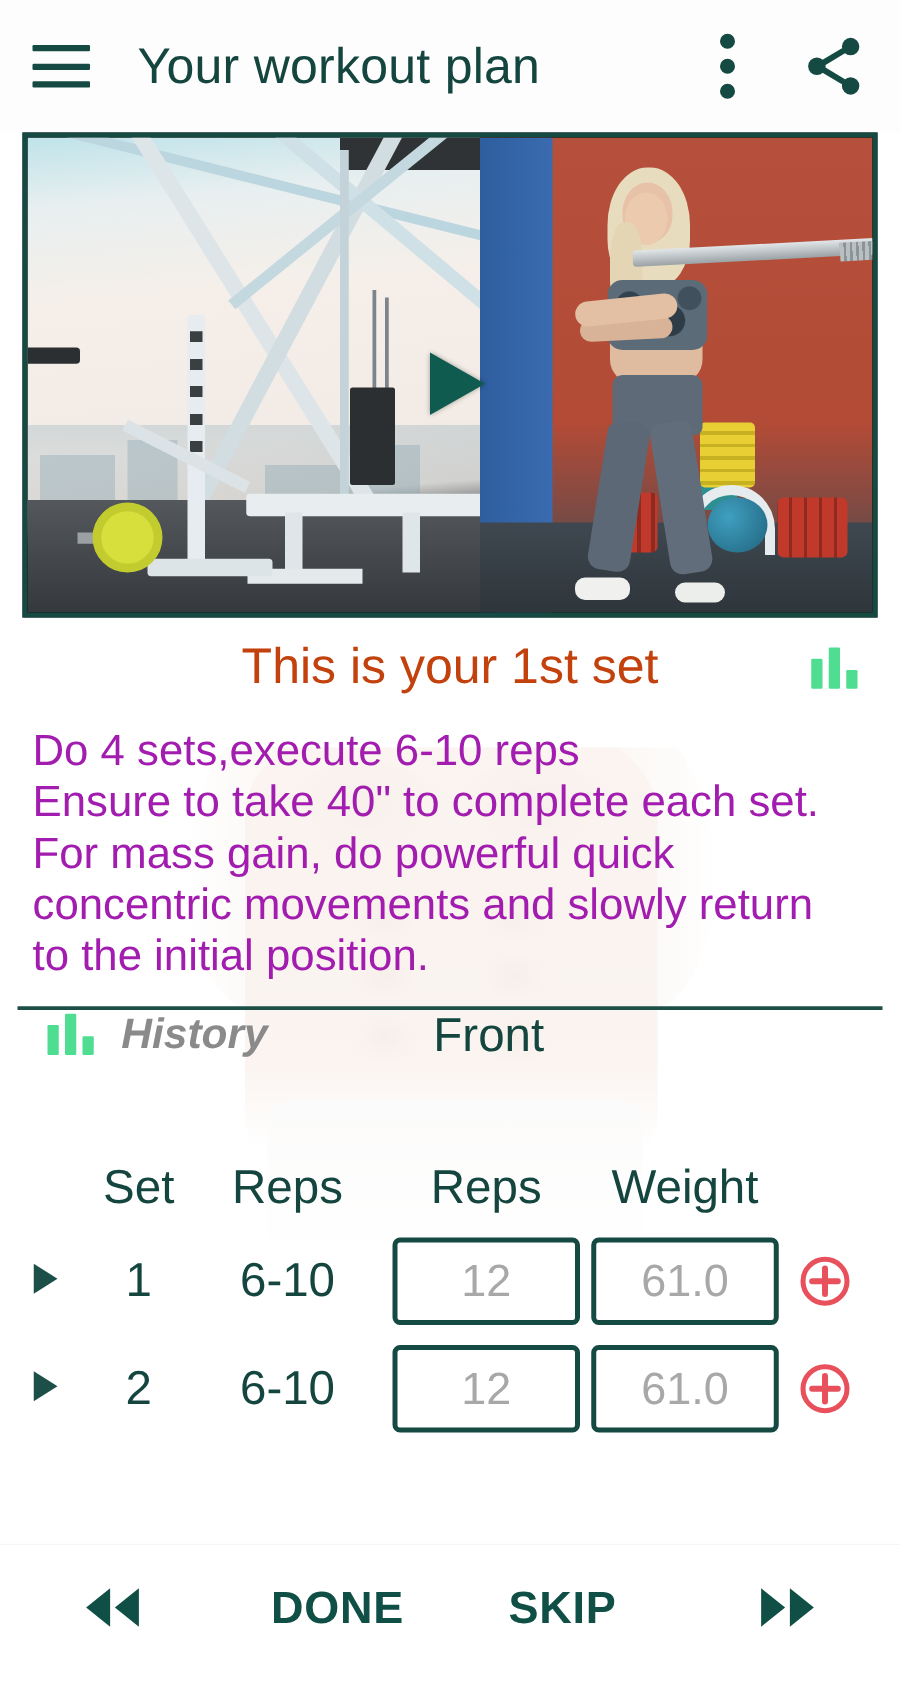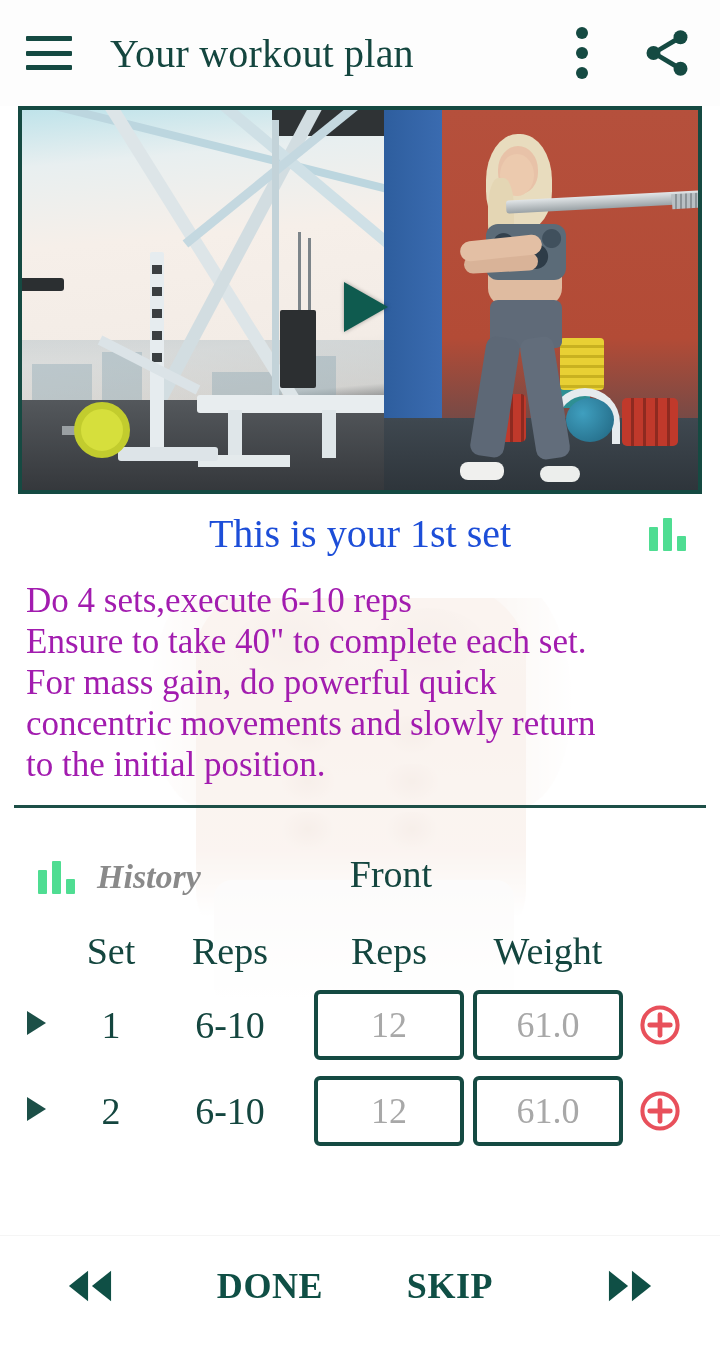--- a/index.html
+++ b/index.html
@@ -7,21 +7,20 @@
     width: 720px; height: 1355px;
     background: #ffffff;
     font-family: "Liberation Sans", sans-serif;
     overflow: hidden;
   }
   .phone {
     position: relative;
     width: 720px; height: 1336px;
     background: #ffffff;
     overflow: hidden;
-    font-family: Liberation Serif, serif;
   }
 
   
   .appbar {
     position: relative;
     height: 106px;
     display: flex;
     align-items: center;
     padding: 0 26px;
     background: #fdfdfd;
@@ -245,21 +244,21 @@
     background: linear-gradient(180deg,#f7f4f2,#ffffff); border-radius: 18px 18px 8px 8px; }
 
   
   .set-heading-row {
     position: relative;
     height: 78px;
     display: flex; align-items: center; justify-content: center;
     z-index: 3;
   }
   .set-heading {
-    font-size: 40px; color: #1d4ed8; font-weight: 400;
+    font-size: 40px; color: #c2410c; font-weight: 400;
   }
   .chart-icon-top {
     position: absolute; right: 34px; top: 50%; transform: translateY(-50%);
     display: flex; align-items: flex-end; gap: 5px; height: 36px; cursor: pointer;
   }
   .bars { display: flex; align-items: flex-end; gap: 5px; }
   .bars i { display: block; background: #4fdd92; border-radius: 1px; }
   .bars i.b-a { width: 9px; height: 24px; }
   .bars i.b-b { width: 9px; height: 33px; }
   .bars i.b-c { width: 9px; height: 15px; }
@@ -280,21 +279,21 @@
     position: relative;
     z-index: 3;
     margin: 20px 14px 0 14px;
     height: 3px;
     background: #1d4f47;
   }
 
   
   .hist-row {
     position: relative; z-index: 3;
-    height: 88px; display: flex; align-items: flex-end;
+    height: 88px; display: flex; align-items: flex-start;
   }
   .hist-left { display: flex; align-items: center; margin-left: 38px; cursor: pointer; }
   .hist-left .bars { margin-right: 22px; }
   .hist-label {
     font-size: 34px; color: #8a8a8a; font-style: italic; font-weight: bold;
   }
   .actual-label {
     position: absolute; left: 0; right: 0; text-align: center;
     font-size: 38px; color: #14463f; padding-left: 62px;
   }

